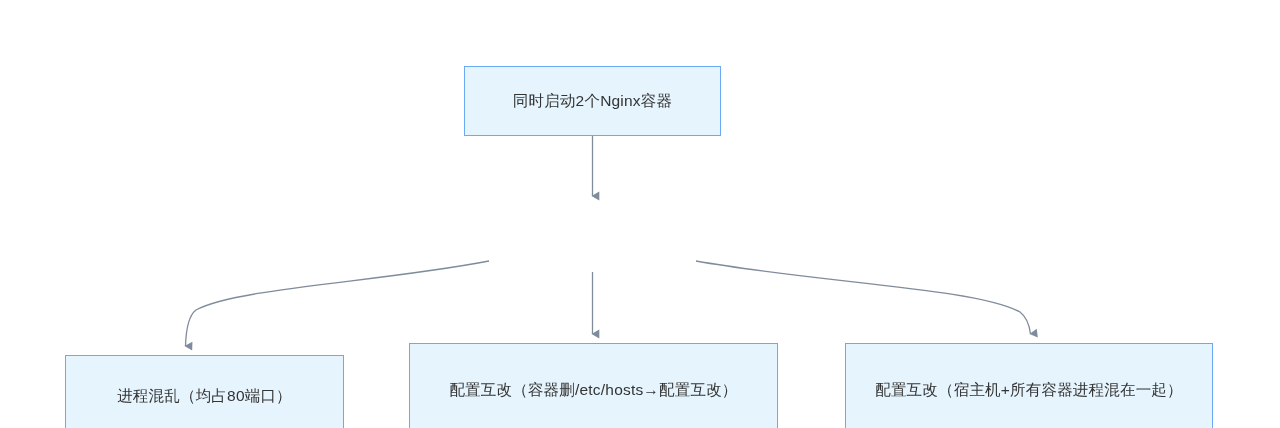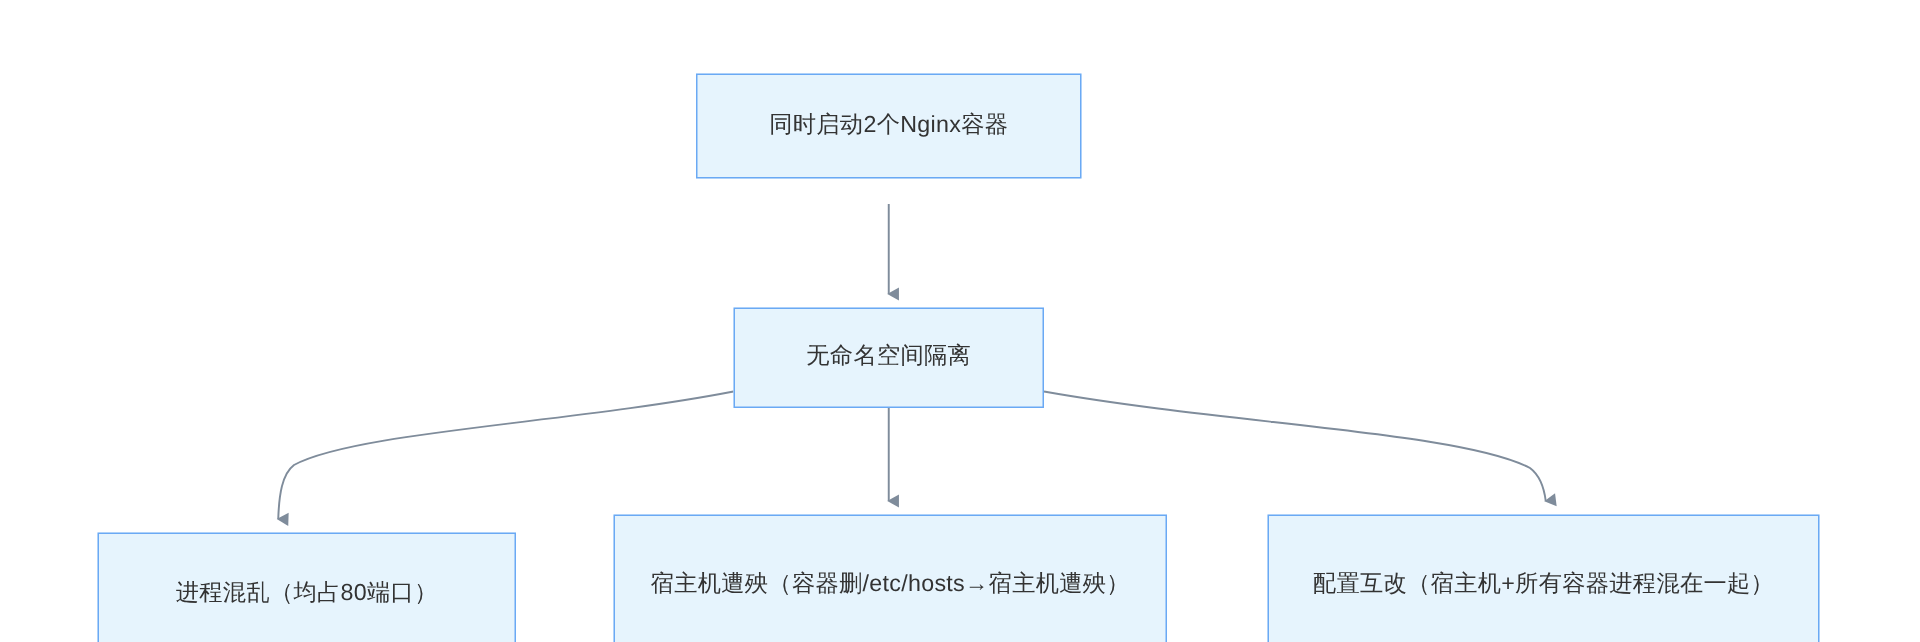--- a/index.html
+++ b/index.html
@@ -59,33 +59,30 @@
 
     <path d="M 592.5 136 L 592.5 196" fill="none" stroke="#7f8c9b" stroke-width="1.3" marker-end="url(#arrowhead)"></path>
 
     <path d="M 489 261 C 380 282, 236 288, 196 310 C 188 316, 186 330, 185.5 346" fill="none" stroke="#7f8c9b" stroke-width="1.3" marker-end="url(#arrowhead)"></path>
 
     <path d="M 592.5 272 L 592.5 334" fill="none" stroke="#7f8c9b" stroke-width="1.3" marker-end="url(#arrowhead)"></path>
 
     <path d="M 696 261 C 820 283, 975 288, 1020 312 C 1028 318, 1030 330, 1030.5 334" fill="none" stroke="#7f8c9b" stroke-width="1.3" marker-end="url(#arrowhead)"></path>
   </svg>
 
-  <div class="node" style="left:464px; top:49px; width:257px; height:70px;">
+  <div class="node" style="left:464px; top:66px; width:257px; height:70px;">
     <span class="node-label">同时启动2个Nginx容器</span>
   </div>
 
-  <div class="node" style="left:489px; top:205px; width:207px; height:67px;">
-    <span class="node-label">无命名空间隔离</span>
-  </div>
 
   <div class="node" style="left:65px; top:355px; width:279px; height:82px;">
     <span class="node-label">进程混乱（均占80端口）</span>
   </div>
 
   <div class="node" style="left:409px; top:343px; width:369px; height:94px;">
-    <span class="node-label">宿主机遭殃（容器删/etc/hosts→宿主机遭殃）</span>
+    <span class="node-label">配置互改（容器删/etc/hosts→配置互改）</span>
   </div>
 
   <div class="node" style="left:845px; top:343px; width:368px; height:94px;">
     <span class="node-label">配置互改（宿主机+所有容器进程混在一起）</span>
   </div>
 
 </div>
 
 </body></html>

